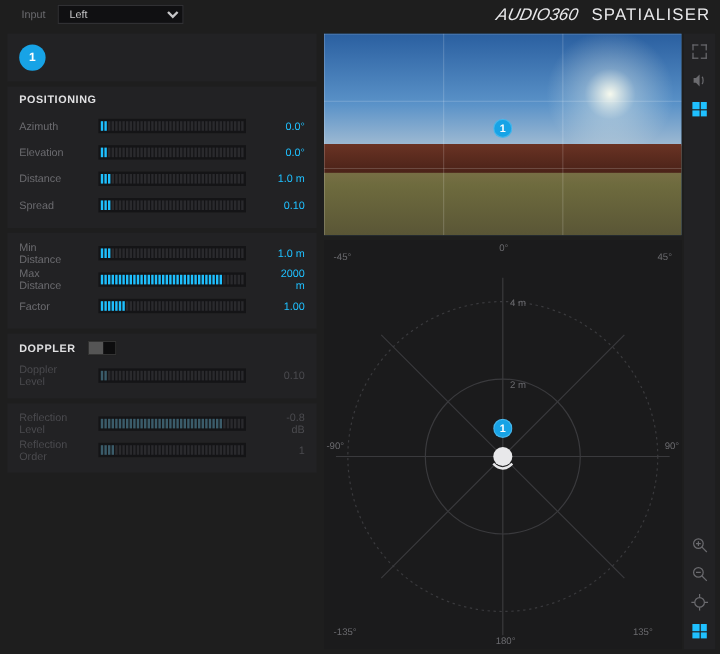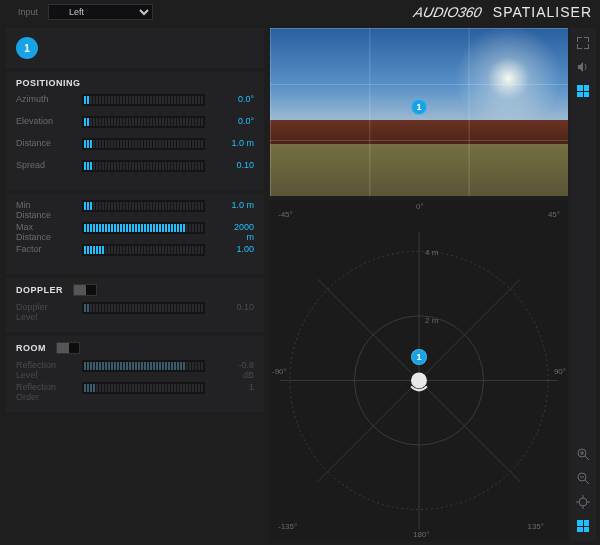--- a/index.html
+++ b/index.html
@@ -25,21 +25,21 @@
   }
   
   .top-row{
     height:24px;
     display:flex;align-items:center;
     padding:0 8px;
   }
   .top-row .lbl{width:40px;color:var(--dim);font-size:9px;text-align:center;}
   .top-row select{
     background:#101012;border:1px solid #303033;color:var(--text);
-    font-size:9px;height:16px;width:105px;padding:0 16px;
+    font-size:9px;height:16px;width:105px;padding:0 5px;
   }
   .brand{
     margin-left:auto;font-size:14px;letter-spacing:1px;color:#e8e8ea;
     font-weight:300;white-space:nowrap;
   }
   .brand .logo{font-style:italic;font-weight:500;margin-right:6px;letter-spacing:0;}
   .brand .logo .z{display:inline-block;transform:skewX(-12deg);}
   
   .body{flex:1;display:flex;overflow:hidden;}
   .left{
@@ -68,21 +68,21 @@
   }
   .toggle{
     width:24px;height:12px;background:#0d0d0e;border:1px solid #333;
     position:relative;cursor:pointer;
   }
   .toggle .knob{
     position:absolute;top:0;left:0;width:12px;height:10px;background:#555;
   }
   .toggle.on .knob{left:auto;right:0;background:var(--accent);}
   .param{
-    display:flex;height:22px;gap:23px;
+    display:flex;align-items:center;height:22px;gap:23px;
   }
   .param .plabel{width:66px;color:var(--dim);font-size:9px;}
   .param .slider{
     flex:1;height:12px;background:#141416;position:relative;
     display:flex;align-items:center;padding:0 2px;gap:1px;
   }
   .tick{width:2px;height:8px;background:#2a2a2d;}
   .tick.on{background:var(--accent-bright);}
   .param .val{
     width:40px;text-align:right;color:var(--accent-bright);font-size:9px;
@@ -552,26 +552,20 @@
                 <span class="tick"></span>
                 <span class="tick"></span>
                 <span class="tick"></span>
               </div>
               <span class="val">0.10</span>
             </div>
           </div>
       </div>
 
       <div class="section disabled">
-        <div class="sec-head">
-          <span>ROOM</span>
-          <span class="toggle">
-              <span class="knob"></span>
-            </span>
-        </div>
         <div>
             <div class="param">
               <span class="plabel">Reflection Level</span>
               <div class="slider">
                 <span class="tick on"></span>
                 <span class="tick on"></span>
                 <span class="tick on"></span>
                 <span class="tick on"></span>
                 <span class="tick on"></span>
                 <span class="tick on"></span>

